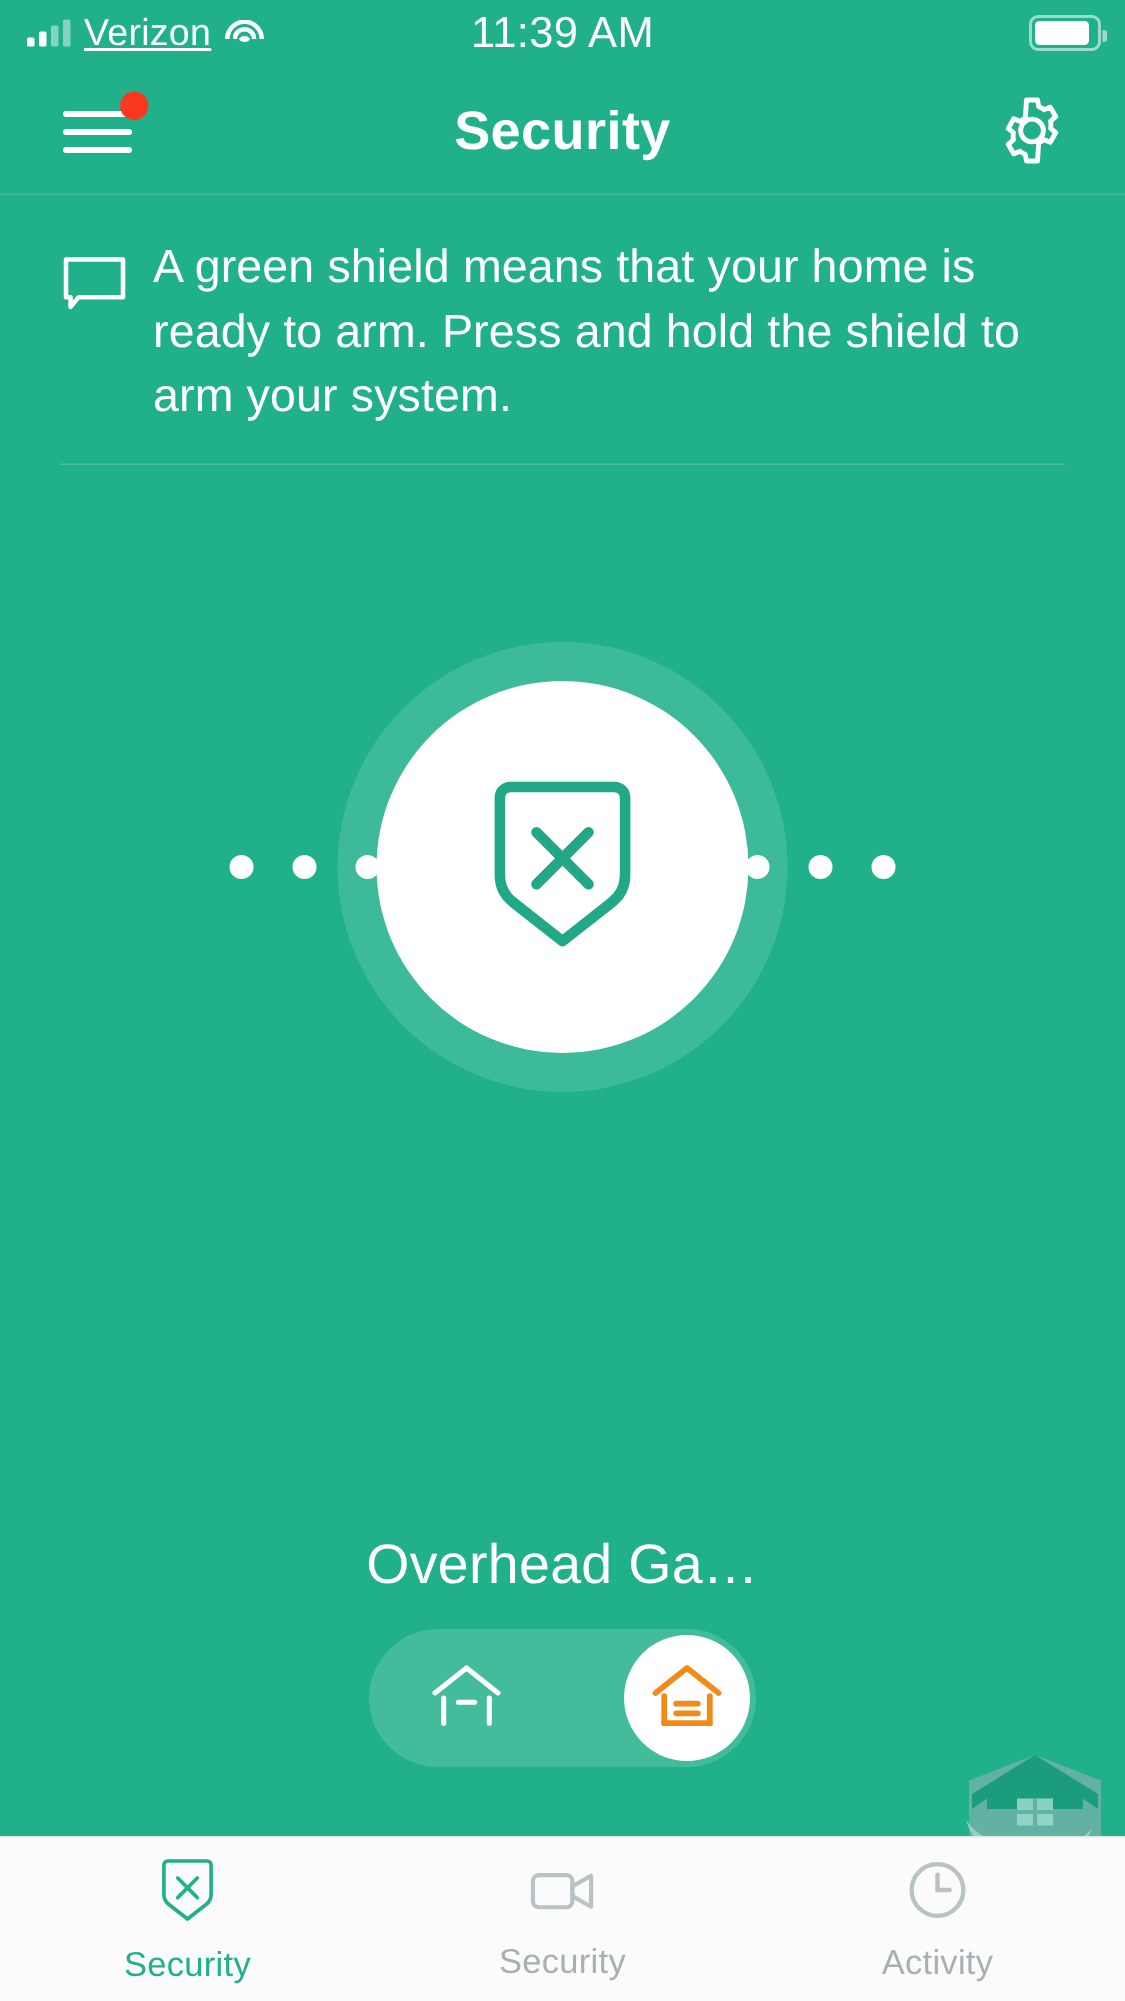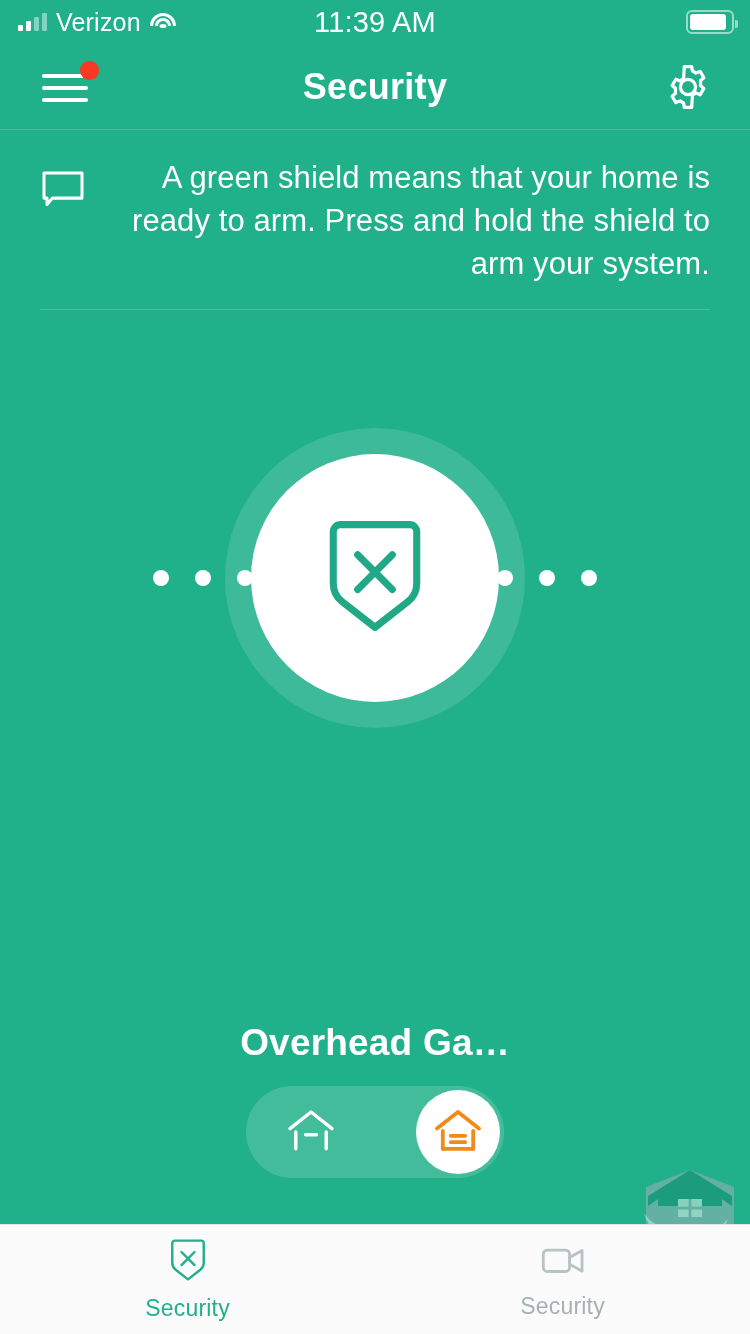--- a/index.html
+++ b/index.html
@@ -27,21 +27,21 @@
   .sb-left {
     position:absolute; left:18px; top:0; height:44px;
     display:flex; align-items:center; gap:9px;
   }
   .sig { display:flex; align-items:flex-end; gap:3px; height:18px; }
   .sig i { display:block; width:5px; background:#ffffff; border-radius:1px; }
   .sig i:nth-child(1){ height:6px; }
   .sig i:nth-child(2){ height:10px; }
   .sig i:nth-child(3){ height:14px; opacity:.45; }
   .sig i:nth-child(4){ height:18px; opacity:.45; }
-  .carrier { font-size:25px; letter-spacing:.2px; }
+  .carrier { font-size:25px; letter-spacing:.2px;text-decoration:underline; }
   .wifi { position:relative; width:26px; height:19px; }
   .wifi span { position:absolute; left:50%; transform:translateX(-50%); border:3px solid #fff; border-bottom:none; border-radius:50% 50% 0 0 / 100% 100% 0 0; }
   .wifi .w1 { width:26px; height:13px; top:0; }
   .wifi .w2 { width:16px; height:8px; top:5px; }
   .wifi .w3 { width:7px;  height:4px; top:11px; border-width:3px; border-radius:50%; background:#fff; border:none; }
   .sb-time {
     position:absolute; left:0; right:0; top:0; height:44px;
     display:flex; align-items:center; justify-content:center;
     font-size:29px; letter-spacing:.2px;
   }
@@ -67,21 +67,21 @@
   .menu-btn i { position:absolute; left:0; width:46px; height:4px; background:#ffffff; border-radius:2px; }
   .menu-btn i:nth-child(1){ top:9px; }
   .menu-btn i:nth-child(2){ top:21px; }
   .menu-btn i:nth-child(3){ top:33px; }
   .menu-dot { position:absolute; right:-3px; top:-4px; width:19px; height:19px; border-radius:50%; background:#f93822; }
   .gear-btn { position:absolute; right:36px; top:50%; transform:translateY(-50%); width:52px; height:52px; }
   .hdr-rule { position:absolute; left:0; bottom:0; width:750px; height:1px; background:rgba(255,255,255,.16); }
 
   
   .banner { position:absolute; top:130px; left:0; width:750px; }
-  .banner-inner { display:flex; padding:26px 40px 0 40px;text-align:right; }
+  .banner-inner { display:flex; padding:26px 40px 0 40px; }
   .bubble-icon { flex:0 0 auto; width:46px; height:38px; margin-top:14px; margin-right:16px; }
   .banner-text {
     color:#ffffff; font-size:31px; line-height:43px; letter-spacing:.1px;
     max-width:612px;
   }
   .banner-rule { margin:24px 40px 0 40px; height:1px; background:rgba(255,255,255,.18); }
 
   
   .shield-wrap {
     position:absolute; left:0; top:428px; width:750px; height:300px;
@@ -101,21 +101,21 @@
   .dots.left  { left:153px; }
   .dots.right { right:153px; }
   .dots b { display:block; width:16px; height:16px; border-radius:50%; background:#ffffff; }
 
   .status-label {
     position:absolute; left:0; top:738px; width:750px;
     text-align:center; color:#ffffff; font-size:38px; letter-spacing:.4px;
   }
 
   
-  .device { position:absolute; left:0; top:1022px; width:750px;font-weight:bold; }
+  .device { position:absolute; left:0; top:1022px; width:750px; }
   .device-name {
     text-align:center; color:#ffffff; font-size:37px; letter-spacing:.2px;
   }
   .toggle-row { display:flex; justify-content:center; margin-top:22px; }
   .toggle {
     position:relative;
     width:258px; height:92px; border-radius:46px;
     background:rgba(255,255,255,.16);
     display:flex; align-items:center;
   }
@@ -279,15 +279,24 @@
     </div>
     <div class="tab">
       <span>
         <svg width="46" height="42" viewBox="0 0 28 24" fill="none" stroke="#b9c2c4" stroke-width="1.7" stroke-linejoin="round">
           <rect x="2" y="6" width="16" height="13" rx="2.4"></rect>
           <path d="M18 10.5 25.6 6.2v12.6L18 14.5z"></path>
         </svg>
       </span>
       <span class="tlabel">Security</span>
     </div>
+    <div class="tab">
+      <span>
+        <svg width="44" height="44" viewBox="0 0 24 24" fill="none" stroke="#b9c2c4" stroke-width="1.6" stroke-linecap="round">
+          <circle cx="12" cy="12" r="9.4"></circle>
+          <path d="M12 6.4V12h4.4"></path>
+        </svg>
+      </span>
+      <span class="tlabel">Activity</span>
+    </div>
   </div>
 
 </div>
 
 </body></html>

